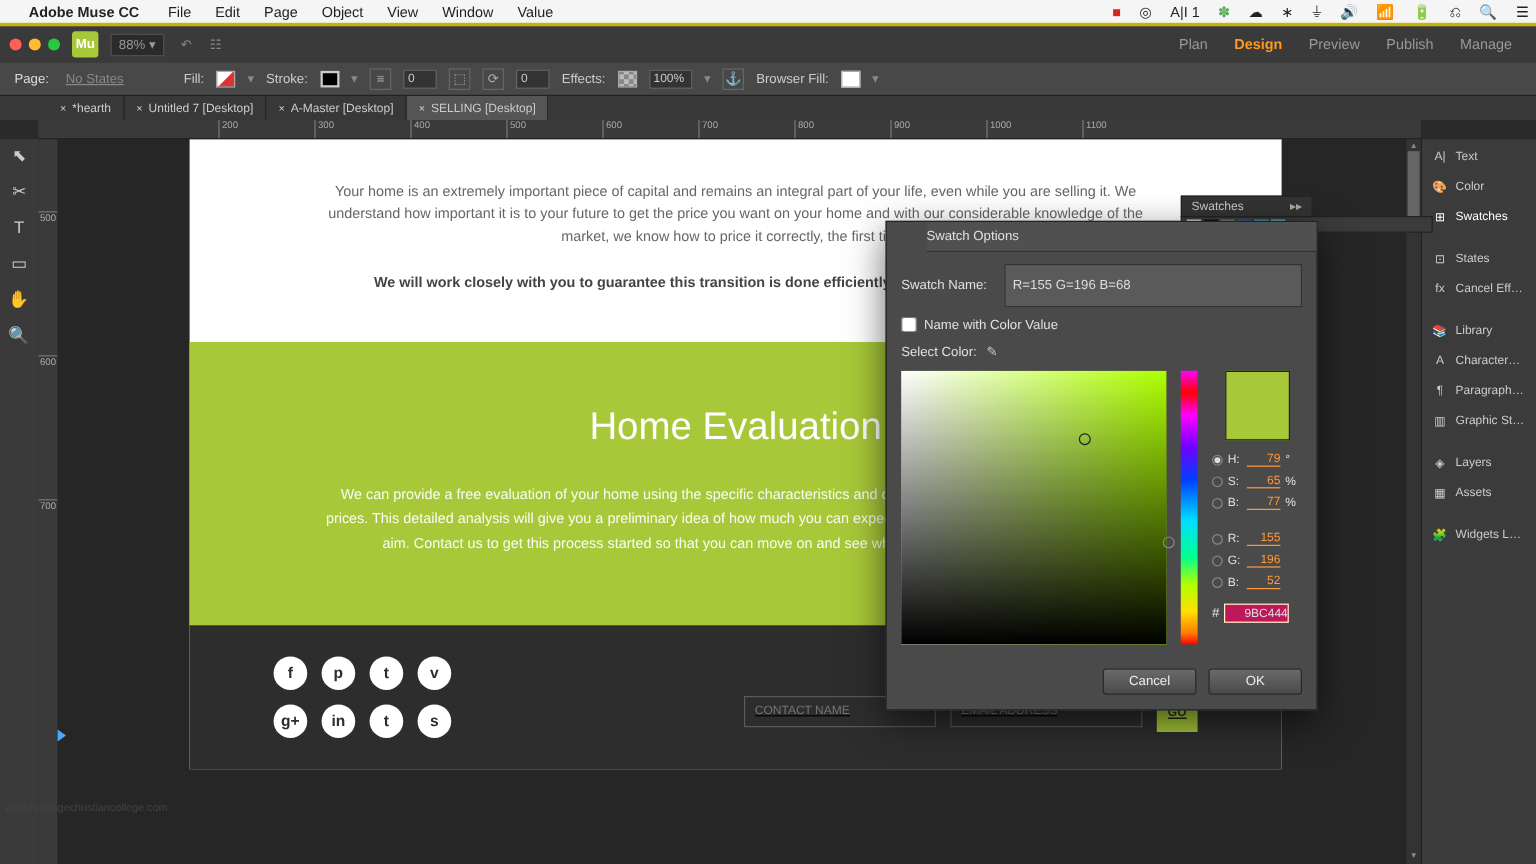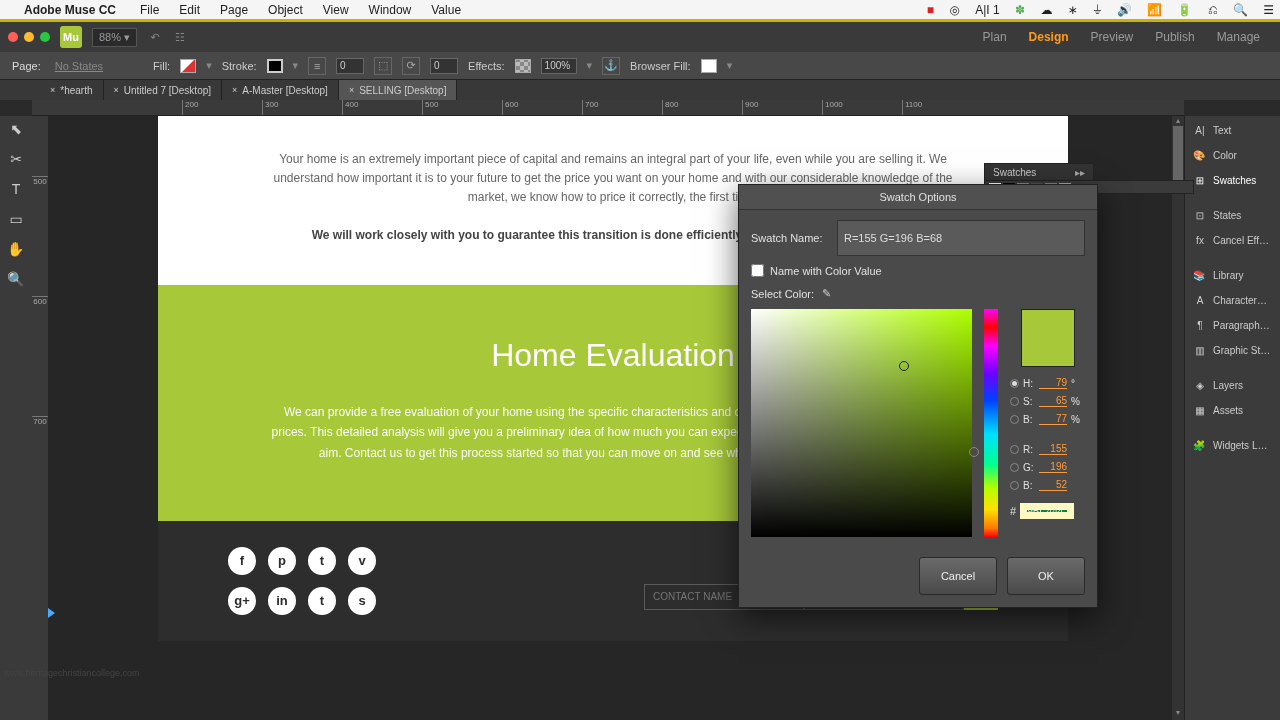--- a/index.html
+++ b/index.html
@@ -56,41 +56,41 @@
   .page .intro { padding:34px 110px 40px; text-align:center; color:#666; font-size:12px; line-height:1.6;}
   .page .intro strong { display:block; margin-top:18px; color:#444;}
   .page .green { background:#a7c839; color:#fff; text-align:center; padding:52px 110px 58px;}
   .page .green h2 { font-size:32px; font-weight:400; margin-bottom:28px;}
   .page .green p { font-size:12px; line-height:1.7; opacity:.95;}
   .page .footer { background:#2d2d2d; padding:26px 70px; display:flex; align-items:flex-start; justify-content:space-between;}
   .social { display:flex;flex-wrap:wrap;width:170px;gap:12px;}
   .social .sico { width:28px;height:28px;border-radius:50%;background:#fff;color:#2d2d2d;display:flex;align-items:center;justify-content:center;font-size:13px;font-weight:700;}
   .contact { text-align:right;}
   .contact h3 { color:#a7c839;font-size:13px;letter-spacing:2px;font-weight:400;margin-bottom:18px;}
-  .contact-row { display:flex;justify-content:flex-end;align-items:flex-end;}
+  .contact-row { display:flex;gap:12px;justify-content:flex-end;align-items:flex-start;text-decoration:underline;}
   .contact-row .fld { width:160px;height:26px;background:transparent;border:1px solid #5a5a5a;color:#aaa;font-size:10px;padding:0 8px;}
   .contact-row .go { width:34px;height:30px;background:#a7c839;color:#2d2d2d;border:none;font-size:10px;font-weight:700;}
 
   
   .right-col { width:96px; background:#3b3b3b; border-left:1px solid #222; }
   .right-col .ritem { height:25px; display:flex;align-items:center;padding:0 8px;color:#ccc;font-size:10px;cursor:pointer;gap:6px;}
   .right-col .ritem:first-child{margin-top:2px;}
   .right-col .rgap { height:10px;}
   .right-col .ritem.active{color:#fff;}
   .right-col .rico{width:14px;text-align:center;}
 
   
   .swatches-tab { position:absolute; top:163px; left:984px; width:110px; height:18px; background:#333; color:#ccc; font-size:10px; display:flex;align-items:center;padding:0 8px; border:1px solid #222; z-index:30;}
   .swatches-tab .exp{margin-left:auto;font-size:10px;color:#aaa;}
   .swatches-row { position:absolute; top:180px; left:984px; width:210px; height:14px; background:#3b3b3b; z-index:29; display:flex;gap:2px;padding:2px 4px; border:1px solid #222;}
   .swatches-row span{width:12px;height:10px;}
 
   
   .dialog { position:absolute; top:184px; left:738px; width:360px; background:#4a4a4a; color:#e0e0e0; font-size:11px; box-shadow:0 10px 30px rgba(0,0,0,.6); z-index:40; border:1px solid #222;}
-  .dialog .dlg-title { text-align:center; padding:6px 0; background:#505050; border-bottom:1px solid #333;}
+  .dialog .dlg-title { text-align:left; padding:6px 0; background:#505050; border-bottom:1px solid #333;margin-left:33px;}
   .dialog .dlg-body { padding:10px 12px; }
   .dlg-row { display:flex; align-items:center; margin-bottom:8px; gap:6px;}
   .dlg-row label { width:80px; }
   .dlg-row .txt { flex:1; height:36px; background:#5a5a5a; border:1px solid #333; color:#ddd; font-size:11px; padding:0 6px;}
   .chk-row { display:flex;align-items:center;gap:6px;margin-bottom:10px;margin-left:0;}
   .chk-row input{margin-left:0;}
   .select-row { display:flex;align-items:center;gap:8px;margin-bottom:8px;}
   .eyedrop { width:14px;height:14px;display:inline-block;color:#ccc;}
 
   .picker-area { display:flex; gap:12px; }
@@ -100,24 +100,24 @@
   .hue-strip { width:14px; height:228px; background:linear-gradient(to bottom,#ff00ff,#ff0000 8%,#ff00ff 16%,#7000ff 28%,#0040ff 40%,#00e0ff 55%,#00ff90 68%,#b0ff00 78%,#ffe000 88%,#ff7a00 96%,#ff0000);}
   .right-vals { width:78px; display:flex;flex-direction:column;gap:6px;}
   .color-preview { width:54px;height:58px;background:#a7c839;border:1px solid #222;margin-bottom:4px;align-self:center;}
   .val-row { display:flex;align-items:center;gap:4px;font-size:10px;}
   .val-row .rad{width:9px;height:9px;border:1px solid #888;border-radius:50%;display:inline-block;}
   .val-row .rad.on::after{content:"";display:block;width:5px;height:5px;background:#ddd;border-radius:50%;margin:1px;}
   .val-row .lbl{width:12px;}
   .val-row .num{width:28px;color:#ff9a3a;text-align:right;border-bottom:1px solid #ff9a3a;font-size:10px;}
   .val-row .unit{width:10px;}
   .hex-row { display:flex;align-items:center;gap:4px;margin-top:6px;}
-  .hex-row .hex{width:54px;height:16px;background:#15803d;border:7px solid #fef9c3;color:#ddd;font-size:10px;text-align:left;}
+  .hex-row .hex{width:54px;height:16px;background:#be185d;border:1px solid #fef9c3;color:#ddd;font-size:10px;text-align:right;}
 
   .dlg-btns { display:flex; gap:10px; justify-content:flex-end; padding:10px 12px 12px;}
-  .dlg-btns button { width:78px;height:38px;background:linear-gradient(#6a6a6a,#4a4a4a);border:1px solid #2a2a2a;color:#eee;border-radius:3px;font-size:11px;cursor:pointer;}
+  .dlg-btns button { width:78px;height:22px;background:linear-gradient(#6a6a6a,#4a4a4a);border:1px solid #2a2a2a;color:#eee;border-radius:3px;font-size:11px;cursor:pointer;}
 
   
   .vscroll { position:absolute; top:0; right:96px; width:12px; bottom:0; background:#333; }
   .vscroll .thumb { position:absolute; left:1px; right:1px; top:10px; height:60px; background:#666;}
   .vscroll .arrow { position:absolute;left:0;right:0;height:12px;color:#888;text-align:center;font-size:8px;}
   .vscroll .arrow.up{top:0;} .vscroll .arrow.dn{bottom:0;}
 
   .guide-tri { position:absolute; left:48px; top:608px; width:0;height:0;border-top:5px solid transparent;border-bottom:5px solid transparent;border-left:7px solid #4aa9ff; z-index:5;}
   .watermark { position:absolute; left:4px; bottom:42px; font-size:9px; color:#444; z-index:50;}
 </style>

